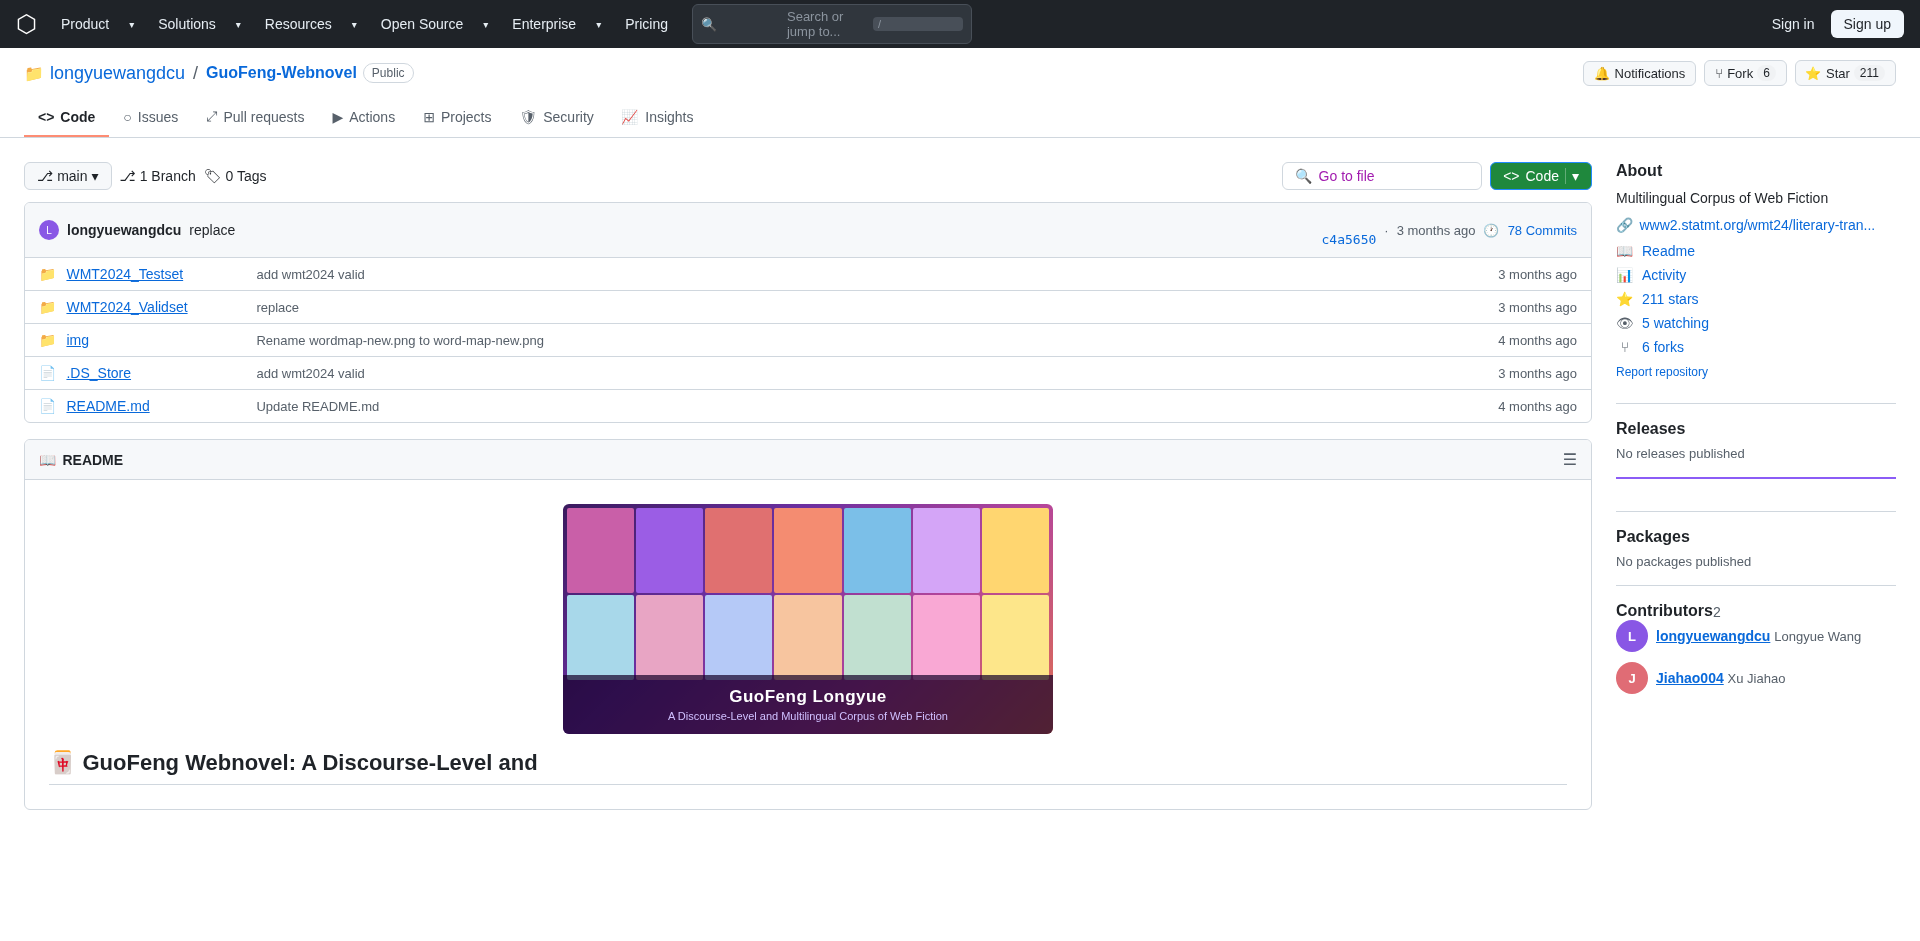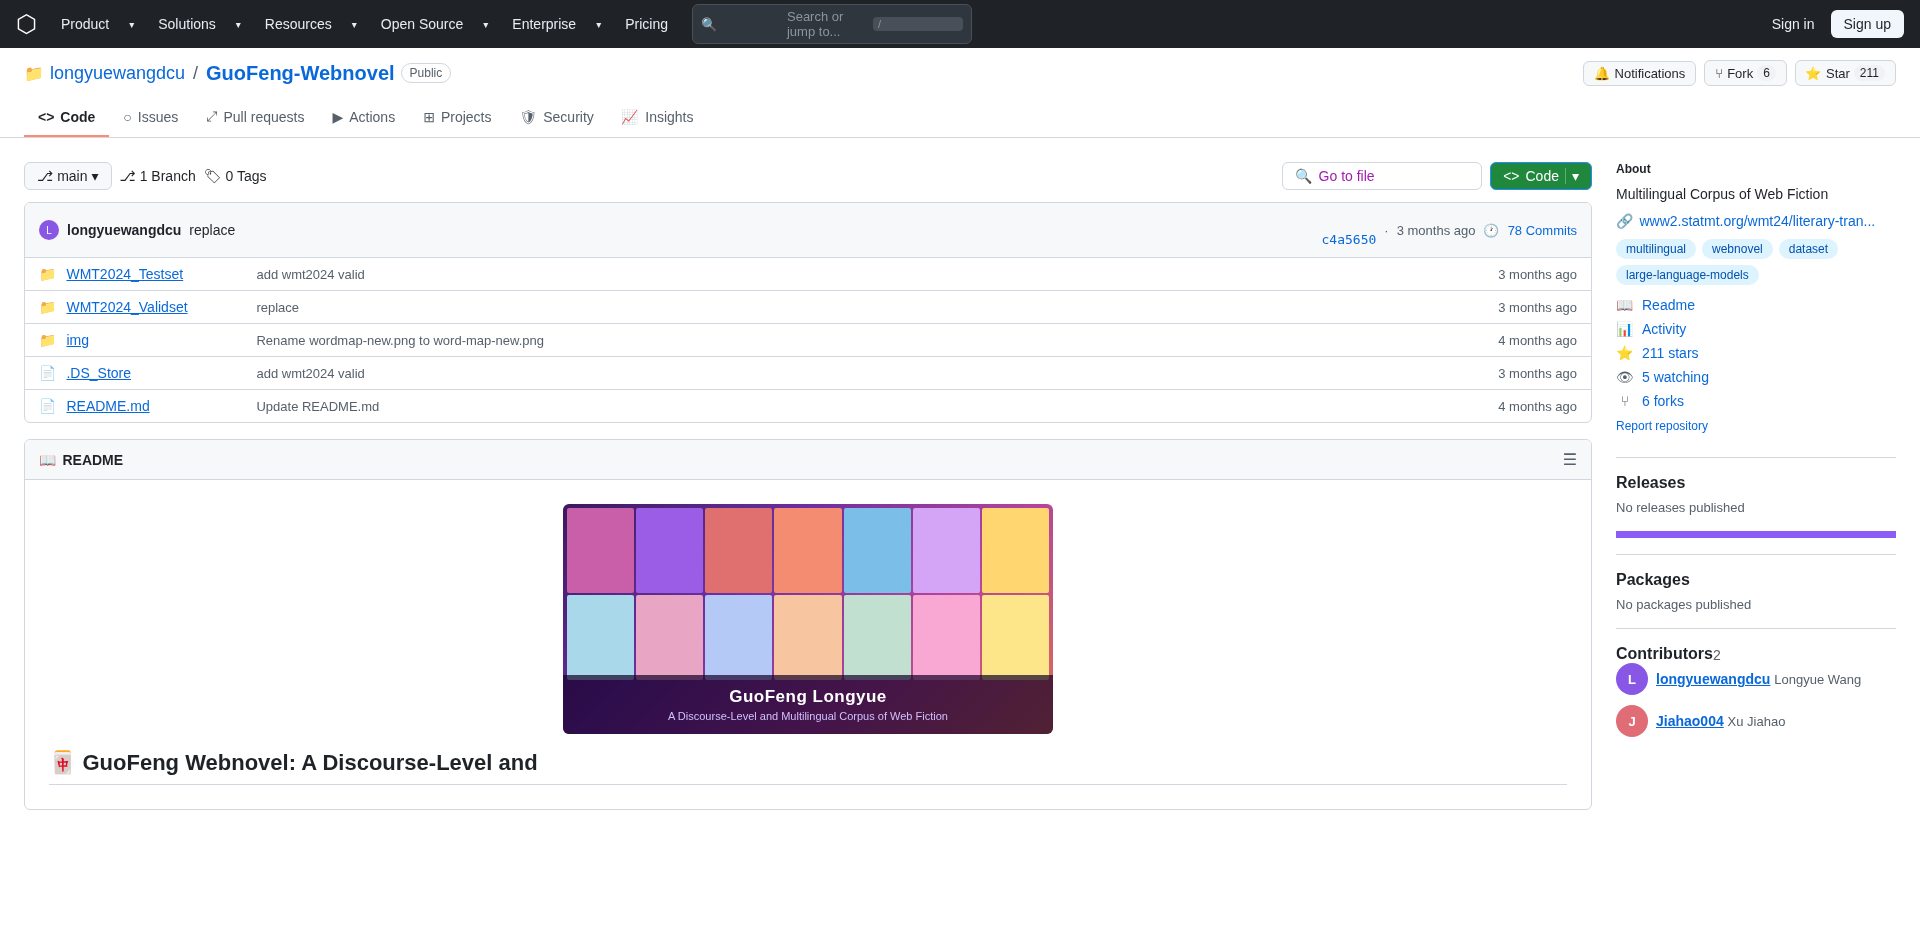--- a/index.html
+++ b/index.html
@@ -12,21 +12,21 @@
     .top-nav-right { margin-left: auto; display: flex; align-items: center; gap: 8px; }
     .btn-signin { color: #e6edf3; background: transparent; border: none; cursor: pointer; font-size: 14px; padding: 6px 8px; border-radius: 6px; }
     .btn-signup { background: #f0f6fc; color: #1f2328; border: 1px solid rgba(255,255,255,0.15); border-radius: 6px; padding: 5px 12px; font-size: 14px; cursor: pointer; font-weight: 500; }
 
     
     .repo-header { padding: 12px 24px 0; border-bottom: 1px solid #d0d7de; background: #fff; }
     .repo-title-row { display: flex; align-items: center; gap: 6px; padding-bottom: 12px; }
     .repo-icon { color: #57606a; font-size: 16px; }
     .repo-owner { color: #0969da; font-size: 18px; text-decoration: none; font-weight: 400; }
     .repo-sep { color: #57606a; font-size: 18px; margin: 0 2px; }
-    .repo-name { color: #0969da; font-size: 20px; font-weight: 600; text-decoration: none; }
+    .repo-name { color: #0969da; font-size: 16px; font-weight: 600; text-decoration: none; }
     .badge-public { border: 1px solid #d0d7de; border-radius: 20px; padding: 2px 8px; font-size: 12px; color: #57606a; font-weight: 500; }
     .repo-actions-right { margin-left: auto; display: flex; align-items: center; gap: 8px; }
     .repo-btn { display: flex; align-items: center; gap: 4px; padding: 4px 10px; border: 1px solid #d0d7de; border-radius: 6px; background: #f6f8fa; font-size: 13px; cursor: pointer; color: #1f2328; font-weight: 500; }
     .repo-btn-count { background: transparent; color: #1f2328; font-size: 12px; }
     .notif-btn { display: flex; align-items: center; gap: 4px; padding: 4px 10px; border: 1px solid #d0d7de; border-radius: 6px; background: #f6f8fa; font-size: 13px; cursor: pointer; color: #1f2328; font-weight: 500; }
 
     .repo-tabs { display: flex; gap: 0; }
     .tab-item { display: flex; align-items: center; gap: 6px; padding: 10px 14px; font-size: 14px; color: #57606a; cursor: pointer; border-bottom: 2px solid transparent; white-space: nowrap; }
     .tab-item.active { color: #1f2328; border-bottom: 2px solid #fd8c73; font-weight: 600; }
 
@@ -65,21 +65,21 @@
     .readme-box { border: 1px solid #d0d7de; border-radius: 6px; overflow: hidden; }
     .readme-header { display: flex; align-items: center; justify-content: space-between; padding: 10px 14px; background: #f6f8fa; border-bottom: 1px solid #d0d7de; }
     .readme-title { display: flex; align-items: center; gap: 6px; font-size: 14px; font-weight: 600; color: #1f2328; }
     .readme-icon-btn { color: #57606a; cursor: pointer; font-size: 16px; }
     .readme-content { padding: 24px; }
 
     .readme-heading { font-size: 22px; font-weight: 700; margin-top: 16px; border-bottom: 1px solid #d0d7de; padding-bottom: 8px; display: flex; align-items: center; gap: 8px; }
 
     
     .about-section { margin-bottom: 24px; }
-    .about-title { font-size: 12px; font-weight: 600; margin-bottom: 8px; color: #1f2328; }
+    .about-title { font-size: 16px; font-weight: 600; margin-bottom: 8px; color: #1f2328; }
     .about-desc { font-size: 14px; color: #1f2328; margin-bottom: 8px; line-height: 1.5; }
     .about-link { display: flex; align-items: center; gap: 6px; color: #0969da; font-size: 14px; text-decoration: none; margin-bottom: 10px; }
     .topics { display: flex; flex-wrap: wrap; gap: 6px; margin-bottom: 12px; }
     .topic-tag { background: #ddf4ff; color: #0550ae; border-radius: 20px; padding: 3px 10px; font-size: 12px; font-weight: 500; cursor: pointer; }
     .sidebar-meta-row { display: flex; align-items: center; gap: 8px; font-size: 14px; color: #1f2328; margin-bottom: 8px; }
     .sidebar-meta-icon { color: #57606a; font-size: 14px; width: 18px; text-align: center; }
     .sidebar-meta-link { color: #0969da; text-decoration: none; cursor: pointer; }
     .report-link { color: #0969da; font-size: 12px; cursor: pointer; }
 
     .sidebar-section-title { font-size: 16px; font-weight: 600; margin-bottom: 8px; color: #1f2328; padding-top: 16px; border-top: 1px solid #d0d7de; }
@@ -309,26 +309,20 @@
   </div>
 
   <aside class="repo-sidebar">
     <div class="about-section">
       <div class="about-title">About</div>
       <div class="about-desc">Multilingual Corpus of Web Fiction</div>
       <a href="#" class="about-link">
         <span>🔗</span>
         <span>www2.statmt.org/wmt24/literary-tran...</span>
       </a>
-      <div class="topics" id="topics-container">
-          <span class="topic-tag">multilingual</span>
-          <span class="topic-tag">webnovel</span>
-          <span class="topic-tag">dataset</span>
-          <span class="topic-tag">large-language-models</span>
-        </div>
       <div class="sidebar-meta-row">
         <span class="sidebar-meta-icon">📖</span>
         <a href="#" class="sidebar-meta-link">Readme</a>
       </div>
       <div class="sidebar-meta-row">
         <span class="sidebar-meta-icon">📊</span>
         <a href="#" class="sidebar-meta-link">Activity</a>
       </div>
       <div class="sidebar-meta-row">
         <span class="sidebar-meta-icon">⭐</span>
@@ -343,21 +337,21 @@
         <a href="#" class="sidebar-meta-link">6 forks</a>
       </div>
       <span class="report-link" style="cursor:pointer;">Report repository</span>
     </div>
 
     <div>
       <div class="sidebar-section-title">Releases</div>
       <div class="sidebar-section-empty">No releases published</div>
     </div>
 
-    <div style="padding-top:16px;border-top:7px solid #8b5cf6;">
+    <div style="padding-top:32px;border-top:2px solid #8b5cf6;">
       <div class="sidebar-section-title">Packages</div>
       <div class="sidebar-section-empty">No packages published</div>
     </div>
 
     <div class="contributors-section">
       <div class="contributors-title">
         <span>Contributors</span>
         <span style="font-size:14px;font-weight:400;color:#57606a;">2</span>
       </div>
       <div id="contributors-container">

